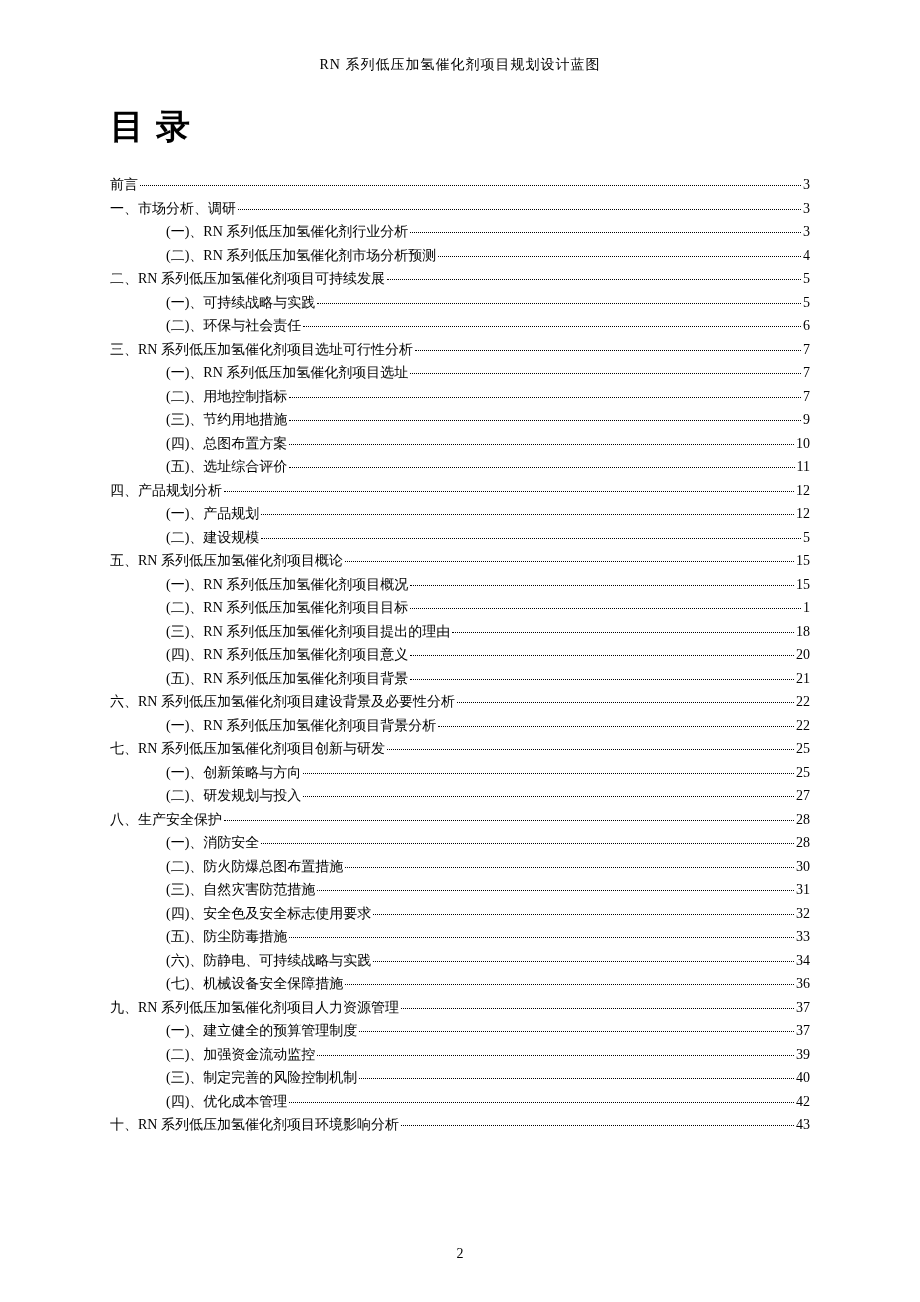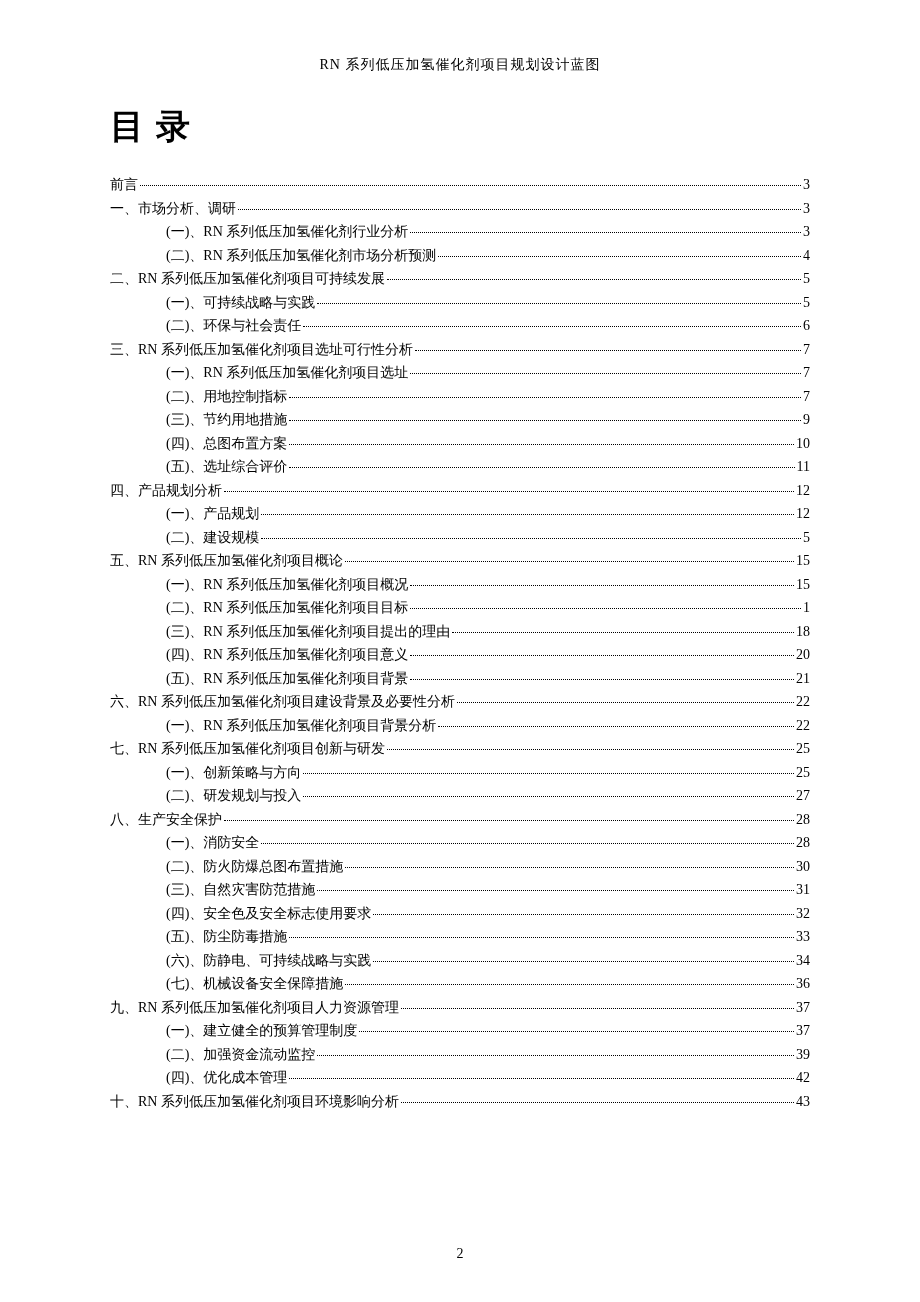--- a/index.html
+++ b/index.html
@@ -252,20 +252,25 @@
         <span class="toc-label">(一)、建立健全的预算管理制度</span>
         <span class="toc-dots"></span>
         <span class="toc-page">37</span>
       </div>
       <div class="toc-row level-1">
         <span class="toc-label">(二)、加强资金流动监控</span>
         <span class="toc-dots"></span>
         <span class="toc-page">39</span>
       </div>
       <div class="toc-row level-1">
+        <span class="toc-label">(三)、制定完善的风险控制机制</span>
+        <span class="toc-dots"></span>
+        <span class="toc-page">40</span>
+      </div>
+      <div class="toc-row level-1">
         <span class="toc-label">(四)、优化成本管理</span>
         <span class="toc-dots"></span>
         <span class="toc-page">42</span>
       </div>
       <div class="toc-row level-0">
         <span class="toc-label">十、RN 系列低压加氢催化剂项目环境影响分析</span>
         <span class="toc-dots"></span>
         <span class="toc-page">43</span>
       </div>
     </div>

